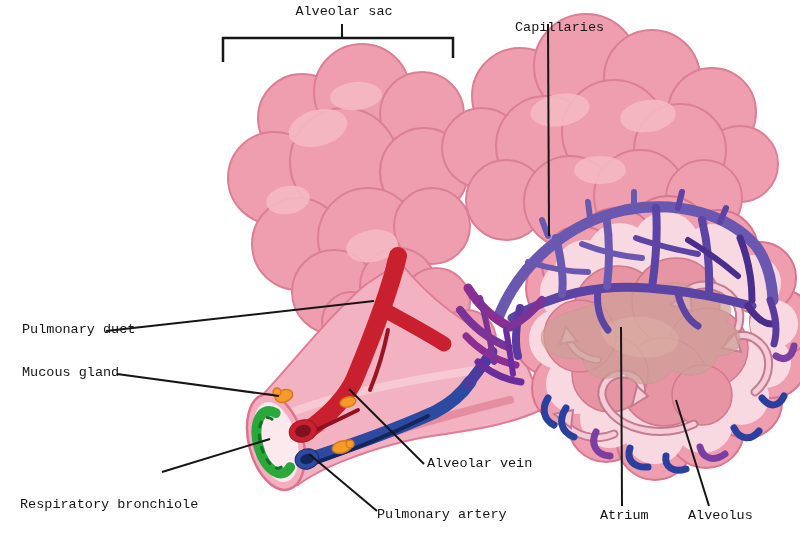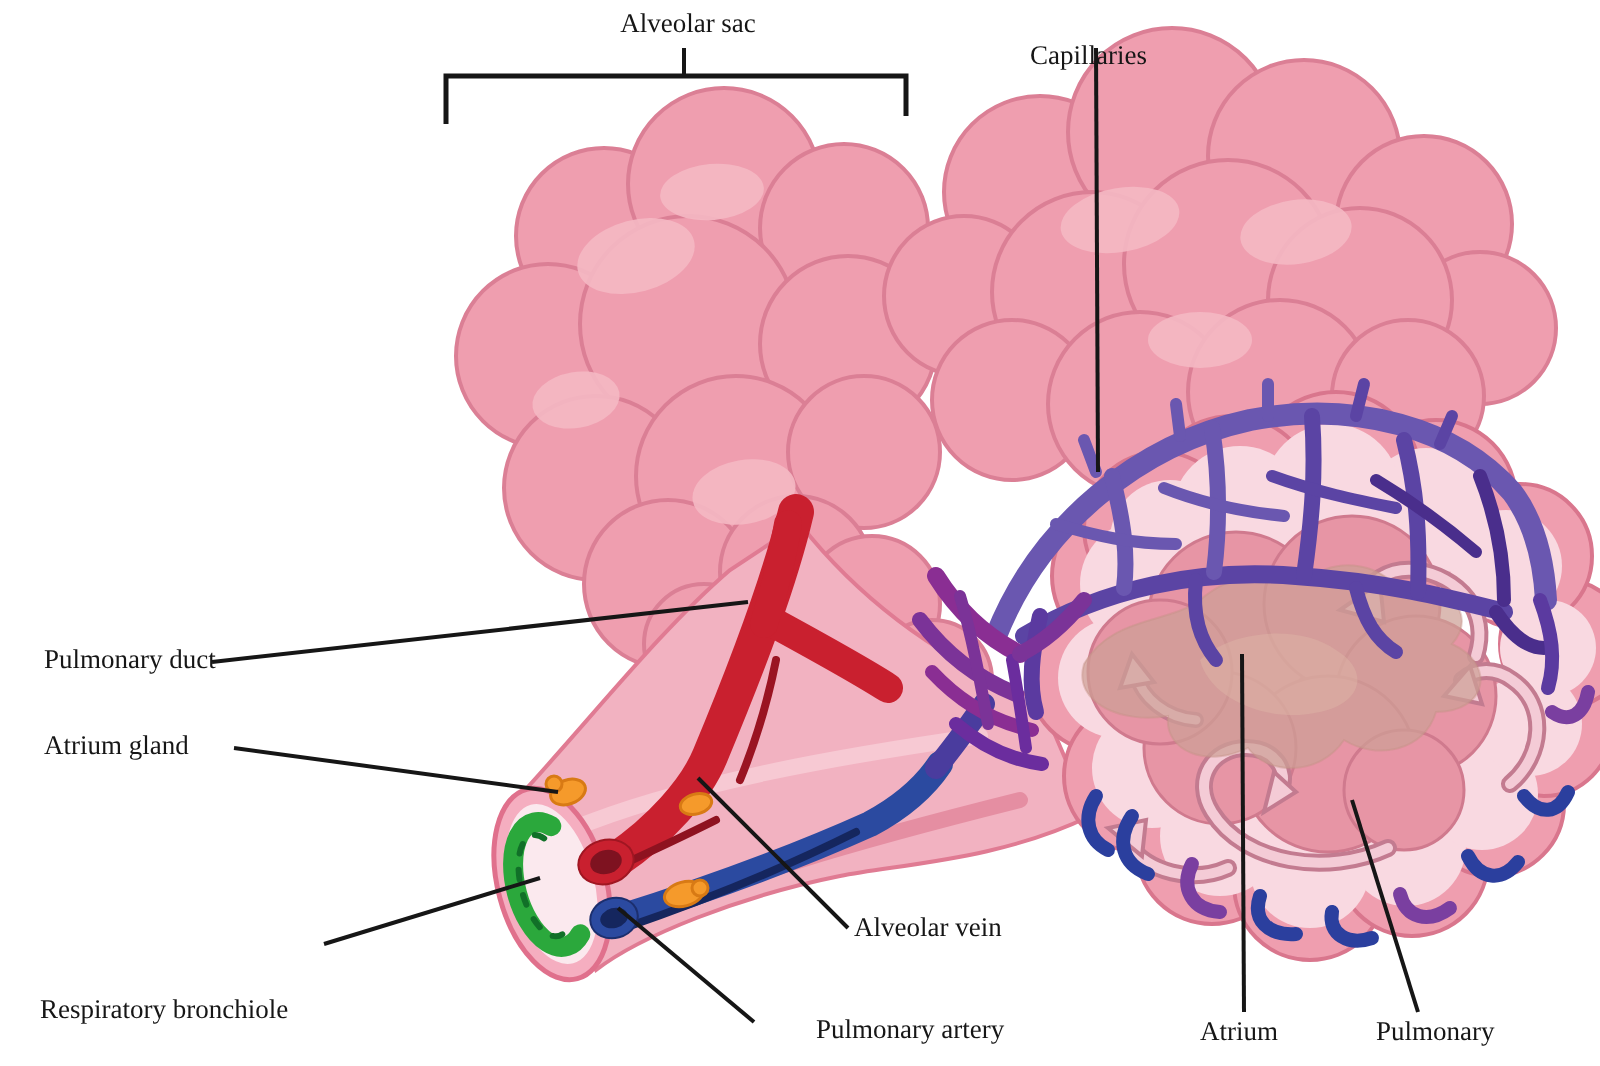--- a/index.html
+++ b/index.html
@@ -1,18 +1,18 @@
 <!DOCTYPE html>
 <html><head>
 <meta charset="utf-8">
 <style>
   html,body{margin:0;padding:0;background:#fff;}
   #canvas{
     position:relative;width:800px;height:533px;background:#ffffff;
-    font-family:Liberation Serif, serif;overflow:hidden;
+    font-family:Liberation Mono, monospace;overflow:hidden;
   }
   #art{position:absolute;left:0;top:0;}
   .lbl{
     position:absolute;font-size:13.5px;line-height:15px;color:#161616;
     white-space:nowrap;
   }
   .lbl.centered{transform:translateX(-50%);}
 </style>
 </head>
 <body>
@@ -257,24 +257,24 @@
       <path d="M 676,400 L 709,506" stroke-width="2"></path>
     </g>
   </svg>
 
   <div class="lbl centered" style="left:344px;top:4px;">Alveolar sac</div>
 
   <div class="lbl" style="left:515px;top:20px;">Capillaries</div>
 
   <div class="lbl" style="left:22px;top:322px;">Pulmonary duct</div>
 
-  <div class="lbl" style="left:22px;top:365px;">Atrium gland</div>
+  <div class="lbl" style="left:22px;top:365px;">Mucous gland</div>
 
   <div class="lbl" style="left:20px;top:485px;margin-top:12px;">Respiratory bronchiole</div>
 
   <div class="lbl" style="left:427px;top:456px;">Alveolar vein</div>
 
-  <div class="lbl" style="left:377px;top:507px;margin-left:31px;">Pulmonary artery</div>
+  <div class="lbl" style="left:377px;top:507px;">Pulmonary artery</div>
 
   <div class="lbl" style="left:600px;top:508px;">Atrium</div>
 
-  <div class="lbl" style="left:688px;top:508px;">Pulmonary</div>
+  <div class="lbl" style="left:688px;top:508px;">Alveolus</div>
 </div>
 
 </body></html>

